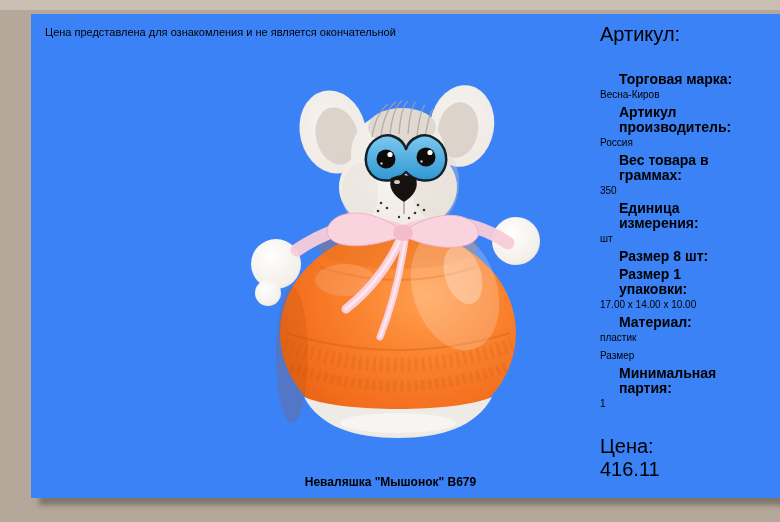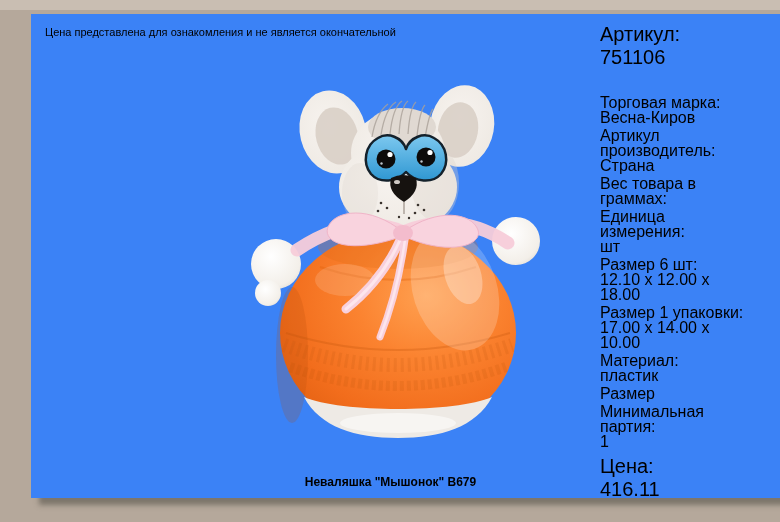--- a/index.html
+++ b/index.html
@@ -19,23 +19,23 @@
     position:absolute;left:14px;top:12px;
     font-size:11px;line-height:13px;color:#000;white-space:nowrap;
   }
   .photo{position:absolute;left:219px;top:61px;width:320px;height:370px;}
   .details{position:absolute;left:569px;top:9px;width:150px;color:#000;}
   .article-label,.article-value,.price-label,.price-value{
     font-size:20px;line-height:23px;font-weight:400;color:#000;
   }
   .article-block{margin-bottom:26px;}
   .field{margin-bottom:3px;}
-  .field-label{font-size:16px;line-height:15px;font-weight:400;}
-  .field-value{font-size:16px;line-height:15px;font-weight:400;}
-  .price-block{margin-top:6px;}
+  .field-label{font-size:14px;line-height:15px;font-weight:700;margin-left:19px;}
+  .field-value{font-size:10px;line-height:15px;font-weight:400;}
+  .price-block{margin-top:24px;}
   .caption{
     position:absolute;left:0;top:461px;width:719px;text-align:center;
     font-size:12px;font-weight:700;color:#000;
   }
 </style>
 </head>
 <body>
 
 <div class="stage">
   <div class="top-strip"></div>
@@ -157,41 +157,40 @@
           <path d="M150,165 C138,192 120,215 96,234" stroke="#fde8ee" stroke-width="3" fill="none" stroke-linecap="round" opacity="0.9"></path>
           <path d="M155,165 C150,200 142,232 130,262" stroke="#fde8ee" stroke-width="2.5" fill="none" stroke-linecap="round" opacity="0.9"></path>
           <ellipse cx="153" cy="158" rx="10" ry="8" fill="#f3bccd"></ellipse>
         </g>
       </svg>
     </div>
 
     <div class="details">
       <div class="article-block">
         <div class="article-label">Артикул:</div>
-        <div class="article-value">751106</div>
       </div>
 
       <div class="field">
         <div class="field-label">Торговая марка:</div>
         <div class="field-value">Весна-Киров</div>
       </div>
       <div class="field">
         <div class="field-label">Артикул производитель:</div>
-        <div class="field-value">Страна</div>
+        <div class="field-value">Россия</div>
       </div>
       <div class="field">
         <div class="field-label">Вес товара в граммах:</div>
+        <div class="field-value">350</div>
       </div>
       <div class="field">
         <div class="field-label">Единица измерения:</div>
         <div class="field-value">шт</div>
       </div>
       <div class="field">
-        <div class="field-label">Размер 6 шт:</div>
-        <div class="field-value">12.10 x 12.00 x 18.00</div>
+        <div class="field-label">Размер 8 шт:</div>
       </div>
       <div class="field">
         <div class="field-label">Размер 1 упаковки:</div>
         <div class="field-value">17.00 x 14.00 x 10.00</div>
       </div>
       <div class="field">
         <div class="field-label">Материал:</div>
         <div class="field-value">пластик</div>
       </div>
       <div class="field">

